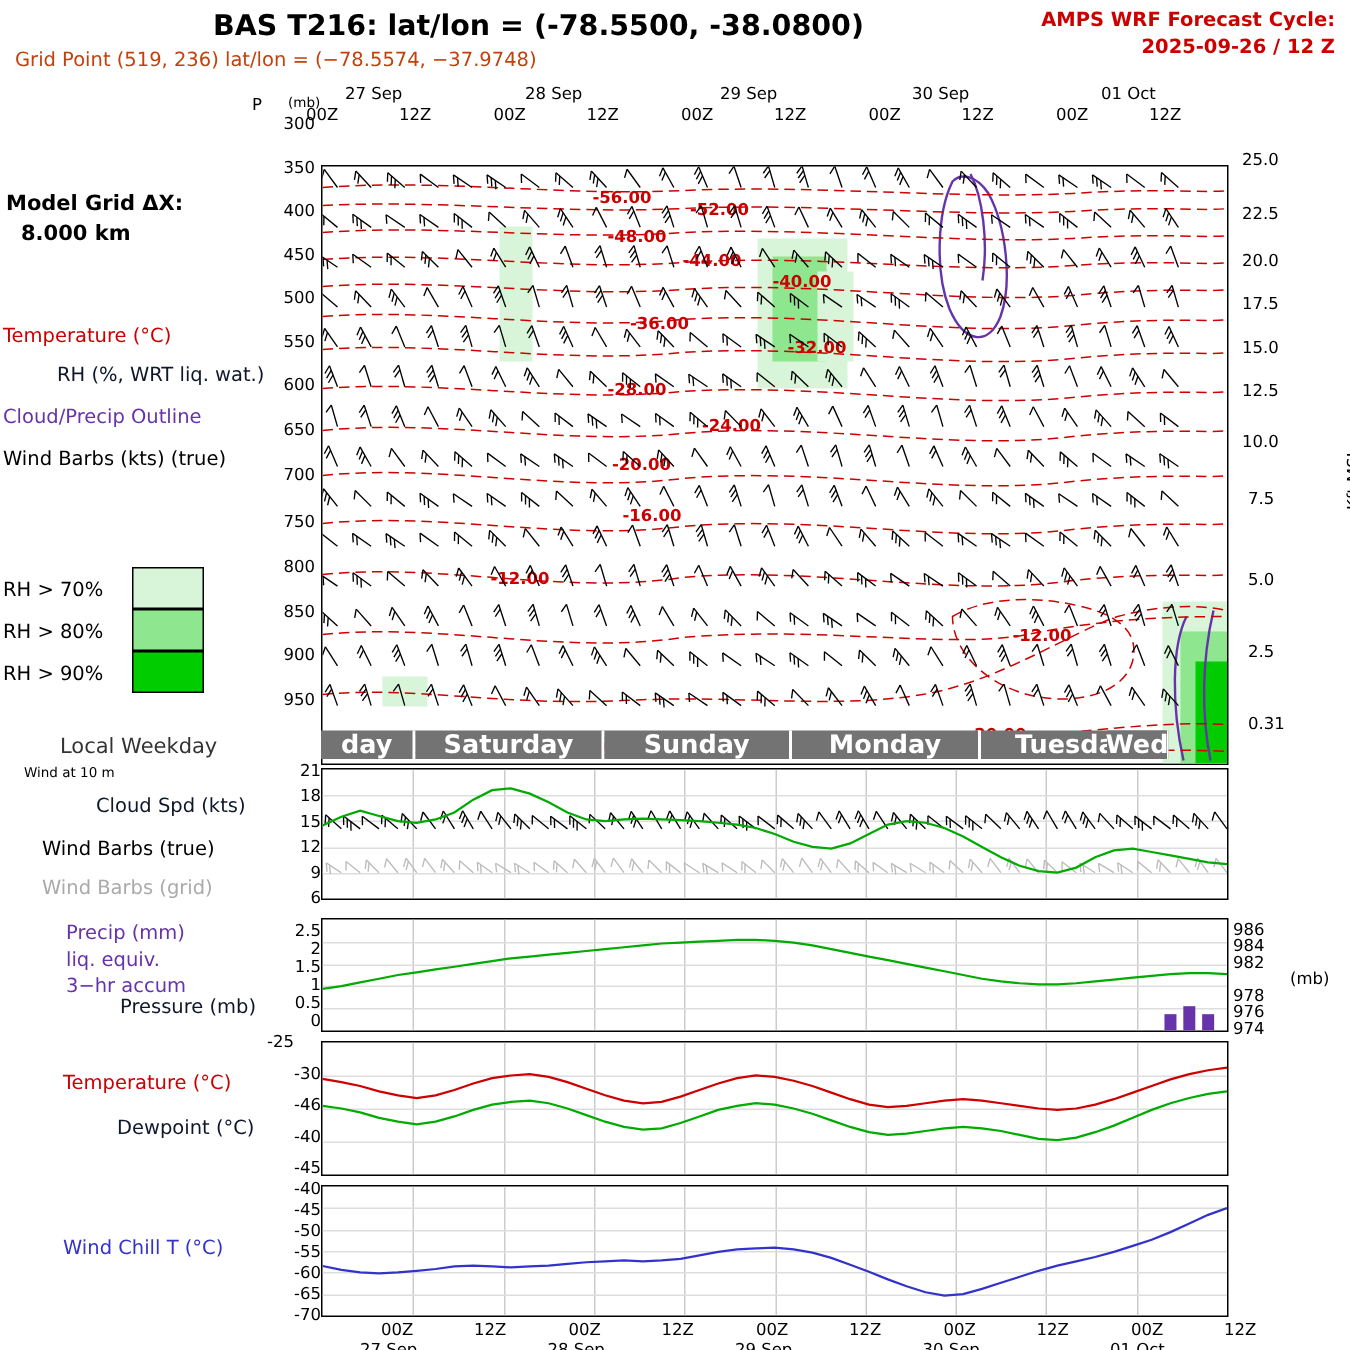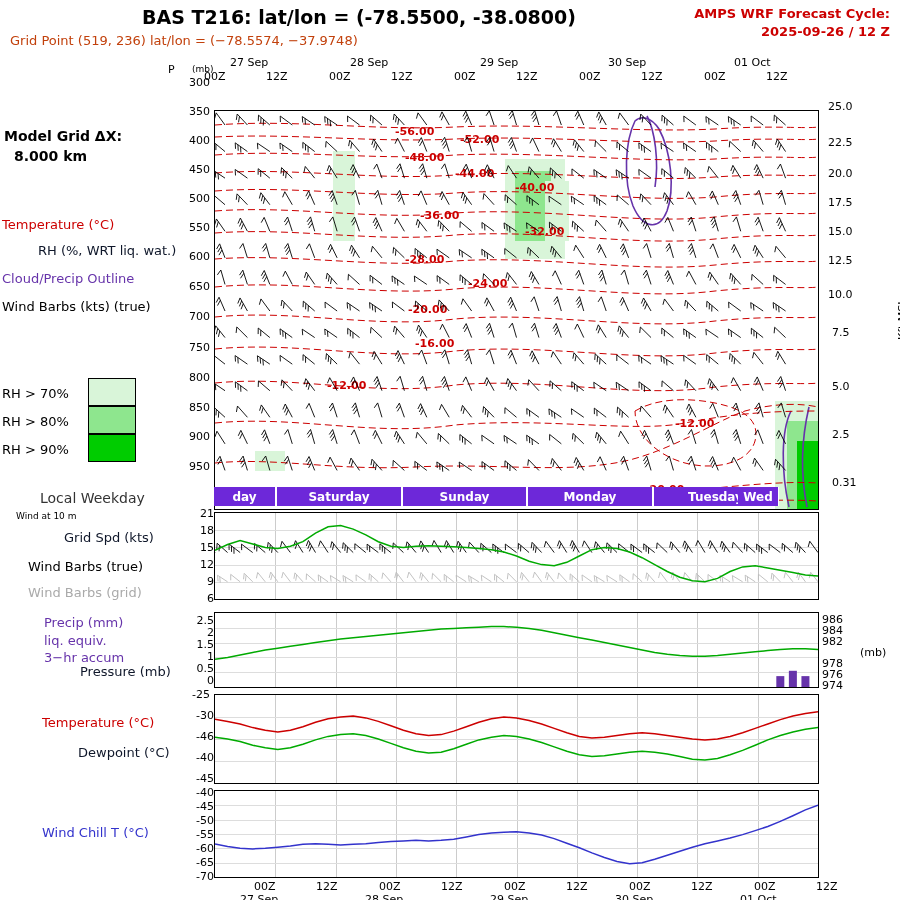--- a/index.html
+++ b/index.html
@@ -13,21 +13,21 @@
   .tiny{font-size:9px;}
   .red{color:#cc0000;}
   .green{color:#0f172a;margin-left:36px;}
   .purple{color:#6633aa;}
   .blue{color:#3333cc;}
   .grey{color:#aaaaaa;}
   .black{color:#000;}
   .panel{position:absolute;border:1px solid #000;background:#fff;box-sizing:border-box;}
   .axleft{position:absolute;text-align:right;font-size:11px;}
   .axright{position:absolute;text-align:center;font-size:11px;}
-  .daybar{position:absolute;background:#6d28d9;color:#fff;font-size:12px;font-weight:bold;
+  .daybar{position:absolute;background:#737373;color:#fff;font-size:17px;font-weight:bold;
           display:flex;align-items:center;justify-content:center;border-right:2px solid #fff;
           box-sizing:border-box;}
   .legendbox{position:absolute;border:1px solid #000;box-sizing:border-box;}
   .rot{position:absolute;transform:rotate(-90deg);transform-origin:left top;font-size:11px;}
 </style>
 </head>
 <body>
 
 <div class="abs t-title" style="left:142px;top:6px;">BAS T216:  lat/lon = (-78.5500, -38.0800)</div>
 <div class="abs t-sub" style="left:10px;top:33px;">Grid Point (519, 236) lat/lon = (−78.5574, −37.9748)</div>
@@ -1985,21 +1985,21 @@
 <div class="abs" style="left:40px;top:490px;font-size:14px;color:#333;">Local Weekday</div>
 <div class="abs tiny" style="left:16px;top:511px;">Wind at 10 m</div>
 
 <div class="daybar" style="left:214px;top:487px;width:63px;height:19px;">day</div>
 <div class="daybar" style="left:277px;top:487px;width:126px;height:19px;">Saturday</div>
 <div class="daybar" style="left:403px;top:487px;width:125px;height:19px;">Sunday</div>
 <div class="daybar" style="left:528px;top:487px;width:126px;height:19px;">Monday</div>
 <div class="daybar" style="left:654px;top:487px;width:125px;height:19px;">Tuesday</div>
 <div class="daybar" style="left:738px;top:487px;width:40px;height:19px;border-right:none;">Wed</div>
 
-<div class="abs lbl green" style="left:28px;top:530px;">Grid Spd (kts)</div>
+<div class="abs lbl green" style="left:28px;top:530px;">Cloud Spd (kts)</div>
 <div class="abs lbl black" style="left:28px;top:559px;">Wind Barbs (true)</div>
 <div class="abs lbl grey" style="left:28px;top:585px;">Wind Barbs (grid)</div>
 
 <div class="axleft" style="left:190px;top:507px;width:24px;">21</div>
 <div class="axleft" style="left:190px;top:524px;width:24px;">18</div>
 <div class="axleft" style="left:190px;top:541px;width:24px;">15</div>
 <div class="axleft" style="left:190px;top:558px;width:24px;">12</div>
 <div class="axleft" style="left:190px;top:575px;width:24px;">9</div>
 <div class="axleft" style="left:190px;top:592px;width:24px;">6</div>
 
@@ -2525,21 +2525,21 @@
       <polyline points="0.0,46.3 12.6,44.4 25.1,41.9 37.7,39.5 50.3,37.0 62.8,35.2 75.4,33.3 87.9,31.5 100.5,29.6 113.1,27.8 125.6,25.9 138.2,24.7 150.8,23.4 163.3,22.2 175.9,21.0 188.4,19.7 201.0,18.5 213.6,17.3 226.1,16.0 238.7,15.4 251.3,14.8 263.8,14.2 276.4,13.6 288.9,13.6 301.5,14.2 314.1,15.4 326.6,17.3 339.2,19.7 351.8,22.2 364.3,24.7 376.9,27.1 389.4,29.6 402.0,32.1 414.6,34.5 427.1,37.0 439.7,39.5 452.3,41.3 464.8,42.5 477.4,43.2 489.9,43.2 502.5,42.5 515.1,41.3 527.6,40.1 540.2,38.8 552.8,37.6 565.3,36.4 577.9,35.8 590.4,35.8 603.0,36.4" fill="none" stroke="#00aa00" stroke-width="1.5"></polyline>
       <rect x="561.3125" y="63.120000000000005" width="8" height="10.879999999999999" fill="#6633aa"></rect>
       <rect x="573.875" y="57.792" width="8" height="16.208" fill="#6633aa"></rect>
       <rect x="586.4375" y="63.120000000000005" width="8" height="10.879999999999999" fill="#6633aa"></rect>
     </svg>
   </div>
 
 <div class="abs lbl red" style="left:42px;top:715px;">Temperature (°C)</div>
 <div class="abs lbl green" style="left:42px;top:745px;">Dewpoint (°C)</div>
 
-<div class="axleft" style="left:182px;top:688px;width:28px;">-25</div>
+<div class="axleft" style="left:168px;top:688px;width:28px;">-25</div>
 <div class="axleft" style="left:186px;top:709px;width:28px;">-30</div>
 <div class="axleft" style="left:186px;top:730px;width:28px;">-46</div>
 <div class="axleft" style="left:186px;top:751px;width:28px;">-40</div>
 <div class="axleft" style="left:186px;top:772px;width:28px;">-45</div>
 
 <div class="panel" id="temppanel" style="left:214px;top:694px;width:605px;height:90px;">
     <svg width="603" height="88" viewBox="0 0 603 88" style="display: block;">
       <line x1="60.5" y1="0" x2="60.5" y2="88" stroke="#cccccc" stroke-width="1"></line>
       <line x1="121.5" y1="0" x2="121.5" y2="88" stroke="#cccccc" stroke-width="1"></line>
       <line x1="181.5" y1="0" x2="181.5" y2="88" stroke="#cccccc" stroke-width="1"></line>

